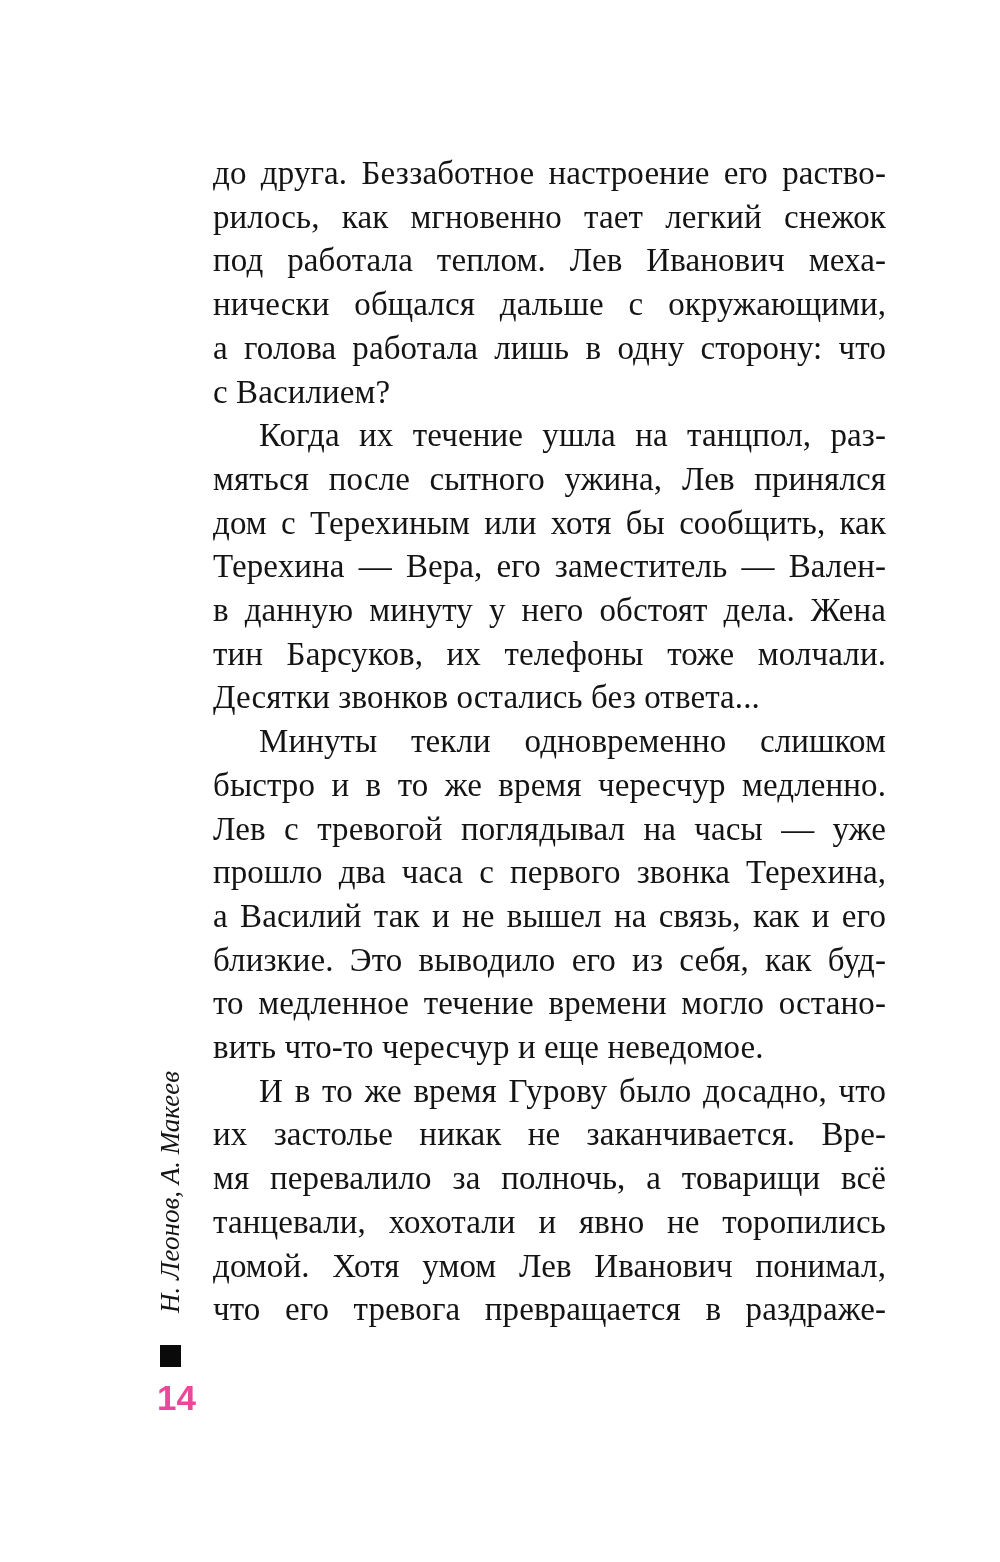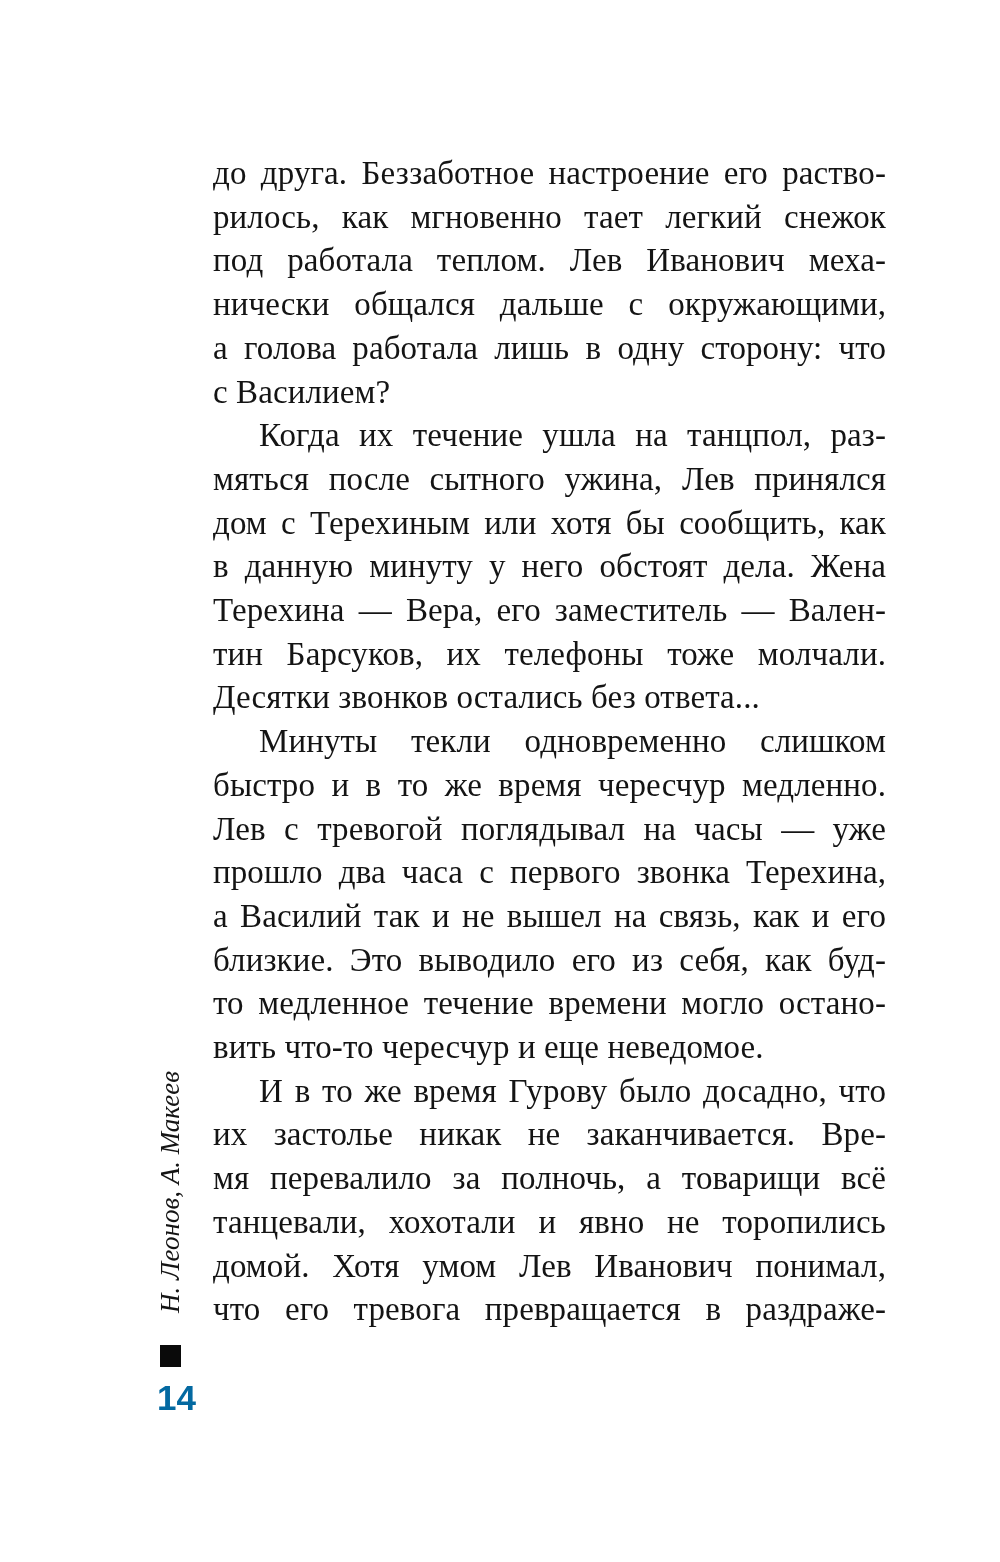--- a/index.html
+++ b/index.html
@@ -59,40 +59,40 @@
   }
 
   
   .page-number {
     position: absolute;
     left: 157px;
     top: 1378px;
     font-family: "Liberation Sans", "DejaVu Sans", sans-serif;
     font-weight: bold;
     font-size: 35px;
-    color: #0369a1;
+    color: #ec4899;
   }
 </style>
 </head>
 <body>
 
 <div class="page">
 
   <div class="text-block">
       <div class="line">до друга. Беззаботное настроение его раство-</div>
       <div class="line">рилось, как мгновенно тает легкий снежок</div>
       <div class="line">под работала теплом. Лев Иванович меха-</div>
       <div class="line">нически общался дальше с окружающими,</div>
       <div class="line">а голова работала лишь в одну сторону: что</div>
       <div class="line end">с Василием?</div>
       <div class="line indent">Когда их течение ушла на танцпол, раз-</div>
       <div class="line">мяться после сытного ужина, Лев принялся</div>
       <div class="line">дом с Терехиным или хотя бы сообщить, как</div>
+      <div class="line">Терехина — Вера, его заместитель — Вален-</div>
       <div class="line">в данную минуту у него обстоят дела. Жена</div>
-      <div class="line">Терехина — Вера, его заместитель — Вален-</div>
       <div class="line">тин Барсуков, их телефоны тоже молчали.</div>
       <div class="line end">Десятки звонков остались без ответа...</div>
       <div class="line indent">Минуты текли одновременно слишком</div>
       <div class="line">быстро и в то же время чересчур медленно.</div>
       <div class="line">Лев с тревогой поглядывал на часы — уже</div>
       <div class="line">прошло два часа с первого звонка Терехина,</div>
       <div class="line">а Василий так и не вышел на связь, как и его</div>
       <div class="line">близкие. Это выводило его из себя, как буд-</div>
       <div class="line">то медленное течение времени могло остано-</div>
       <div class="line end">вить что-то чересчур и еще неведомое.</div>

